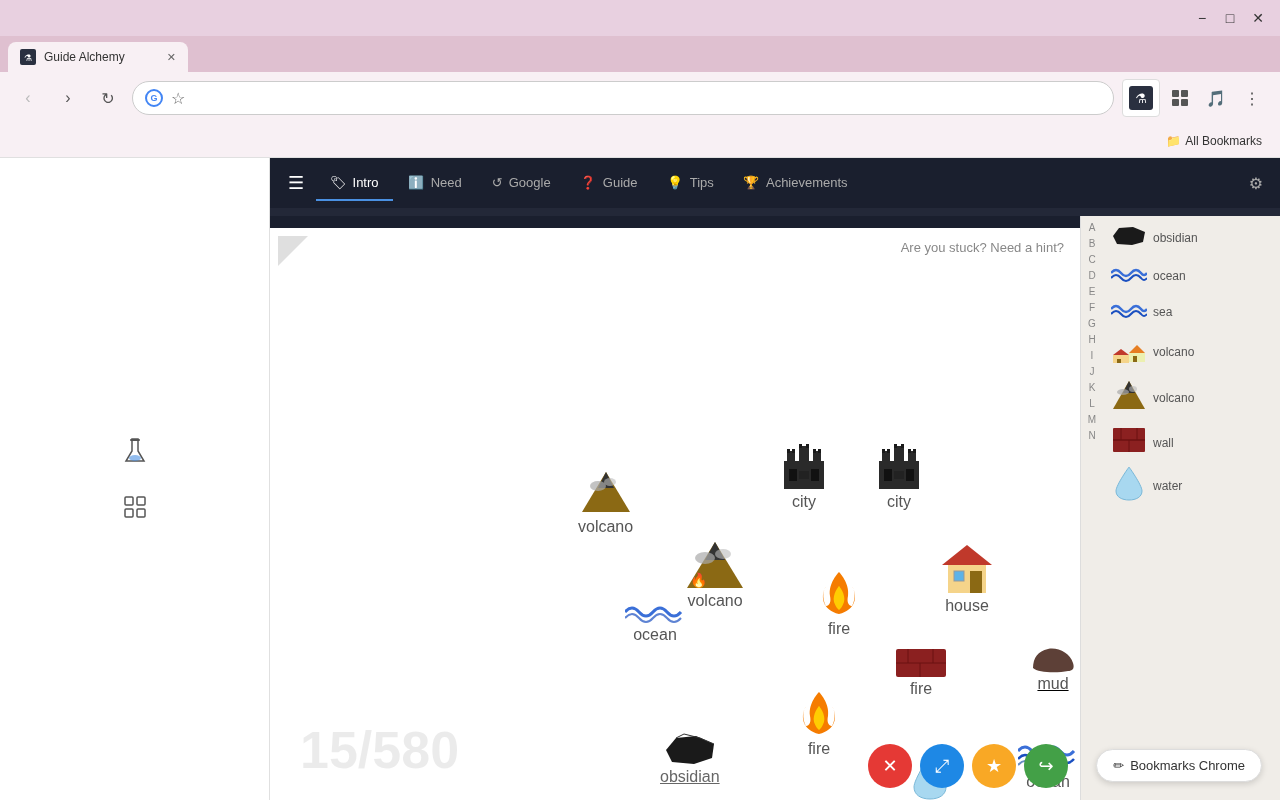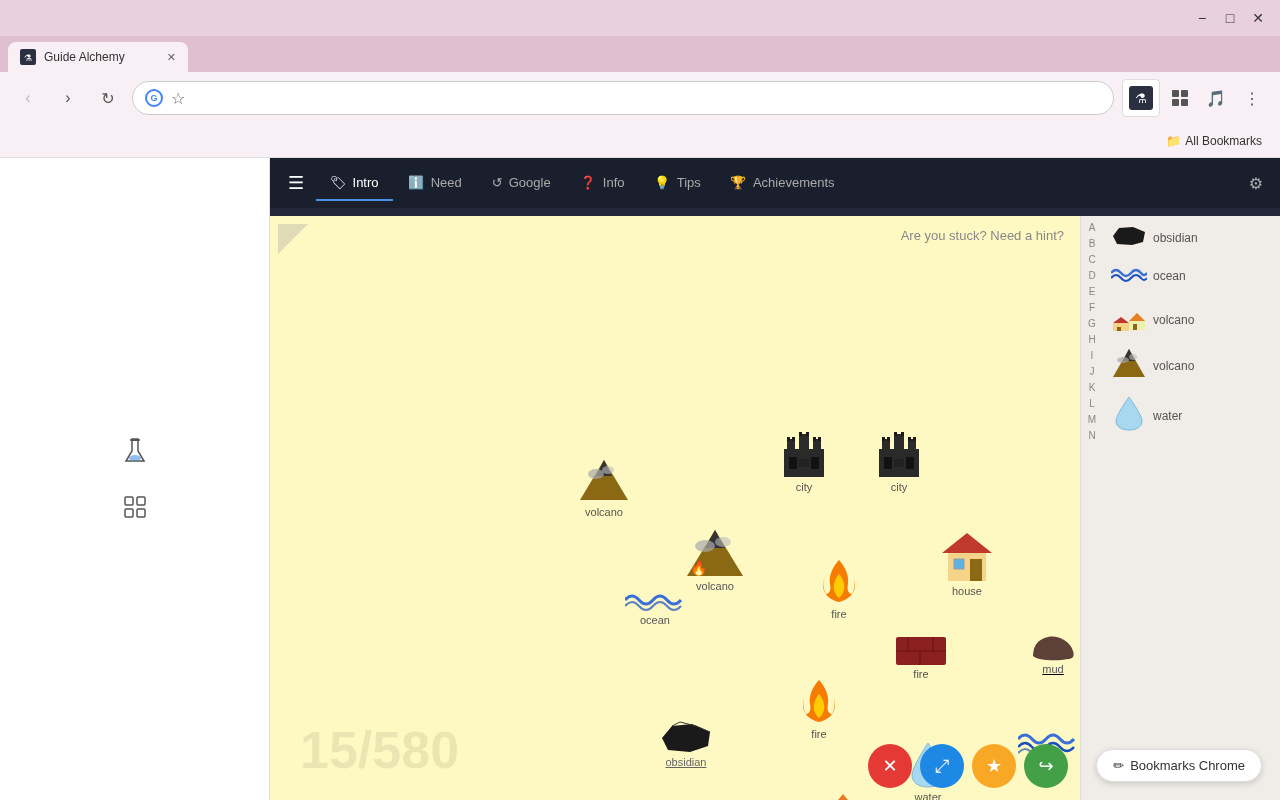--- a/index.html
+++ b/index.html
@@ -171,23 +171,24 @@
 
     
     .game-play-area {
       flex: 1;
       display: flex;
     }
 
     
     .canvas-area {
       flex: 1;
-      background: #fef9c3;
+      background: #ffffff;
       position: relative;
       overflow: hidden;
+      margin-top: 12px;
     }
 
     .hint-text {
       position: absolute;
       top: 12px;
       right: 16px;
       color: #888;
       font-size: 13px;
     }
 
@@ -200,21 +201,21 @@
       font-weight: bold;
     }
 
     
     .element-item {
       position: absolute;
       display: flex; flex-direction: column; align-items: center;
       gap: 2px; cursor: grab;
     }
     .element-item .elem-label {
-      font-size: 11px;
+      font-size: 16px;
       color: #555;
       text-align: center;
     }
     .element-item .elem-label.underline {
       text-decoration: underline;
       color: #666;
     }
 
     
     .elements-sidebar {
@@ -375,21 +376,21 @@
       <div class="game-tab">
         <span>ℹ️</span>
         <span>Need</span>
       </div>
       <div class="game-tab">
         <span>↺</span>
         <span>Google</span>
       </div>
       <div class="game-tab">
         <span>❓</span>
-        <span>Info</span>
+        <span>Guide</span>
       </div>
       <div class="game-tab">
         <span>💡</span>
         <span>Tips</span>
       </div>
       <div class="game-tab">
         <span>🏆</span>
         <span>Achievements</span>
       </div>
 
@@ -602,20 +603,29 @@
                 <svg width="36" height="18" viewBox="0 0 36 18">
                   <path d="M0,8 Q5,2 10,8 Q15,14 20,8 Q25,2 30,8 Q33,12 36,8" stroke="#3a6fd8" stroke-width="2.5" fill="none"></path>
                   <path d="M0,13 Q5,7 10,13 Q15,19 20,13 Q25,7 30,13 Q33,17 36,13" stroke="#1a4fc0" stroke-width="2" fill="none"></path>
                 </svg>
               </div>
               <span class="elem-row-name">ocean</span>
             </div>
 
             <div style="height:4px;"></div>
 
+            <div class="elem-row">
+              <div class="elem-row-icon">
+                <svg width="36" height="18" viewBox="0 0 36 18">
+                  <path d="M0,8 Q5,2 10,8 Q15,14 20,8 Q25,2 30,8 Q33,12 36,8" stroke="#3a6fd8" stroke-width="2.5" fill="none"></path>
+                  <path d="M0,13 Q5,7 10,13 Q15,19 20,13 Q25,7 30,13 Q33,17 36,13" stroke="#1a4fc0" stroke-width="2" fill="none"></path>
+                </svg>
+              </div>
+              <span class="elem-row-name">sea</span>
+            </div>
 
             <div style="height:4px;"></div>
 
             <div class="elem-row">
               <div class="elem-row-icon">
                 <svg width="36" height="28" viewBox="0 0 36 28">
                   <polygon points="10,14 2,20 18,20" fill="#c0392b"></polygon>
                   <rect x="2" y="20" width="16" height="8" fill="#f5d48a"></rect>
                   <rect x="6" y="24" width="4" height="4" fill="#8B6914"></rect>
                   <polygon points="26,10 18,18 34,18" fill="#e67e22"></polygon>
@@ -635,20 +645,32 @@
                   <polygon points="18,2 12,14 24,14" fill="#333"></polygon>
                   <ellipse cx="12" cy="13" rx="6" ry="3" fill="#aaa" opacity="0.7"></ellipse>
                   <ellipse cx="22" cy="10" rx="4" ry="3" fill="#bbb" opacity="0.6"></ellipse>
                 </svg>
               </div>
               <span class="elem-row-name">volcano</span>
             </div>
 
             <div style="height:4px;"></div>
 
+            <div class="elem-row">
+              <div class="elem-row-icon">
+                <svg width="34" height="26" viewBox="0 0 34 26">
+                  <rect x="1" y="1" width="32" height="24" rx="1" fill="#8B2020"></rect>
+                  <line x1="1" y1="13" x2="33" y2="13" stroke="#6B1010" stroke-width="1.5"></line>
+                  <line x1="9" y1="1" x2="9" y2="13" stroke="#6B1010" stroke-width="1"></line>
+                  <line x1="25" y1="1" x2="25" y2="13" stroke="#6B1010" stroke-width="1"></line>
+                  <line x1="17" y1="13" x2="17" y2="25" stroke="#6B1010" stroke-width="1"></line>
+                </svg>
+              </div>
+              <span class="elem-row-name">wall</span>
+            </div>
 
             <div class="elem-row">
               <div class="elem-row-icon">
                 <svg width="30" height="36" viewBox="0 0 30 36">
                   <path d="M15,2 C15,2 2,20 2,26 C2,32 8,35 15,35 C22,35 28,32 28,26 C28,20 15,2 15,2 Z" fill="#a8d8f0" stroke="#7ab8d8" stroke-width="1"></path>
                 </svg>
               </div>
               <span class="elem-row-name">water</span>
             </div>
 

